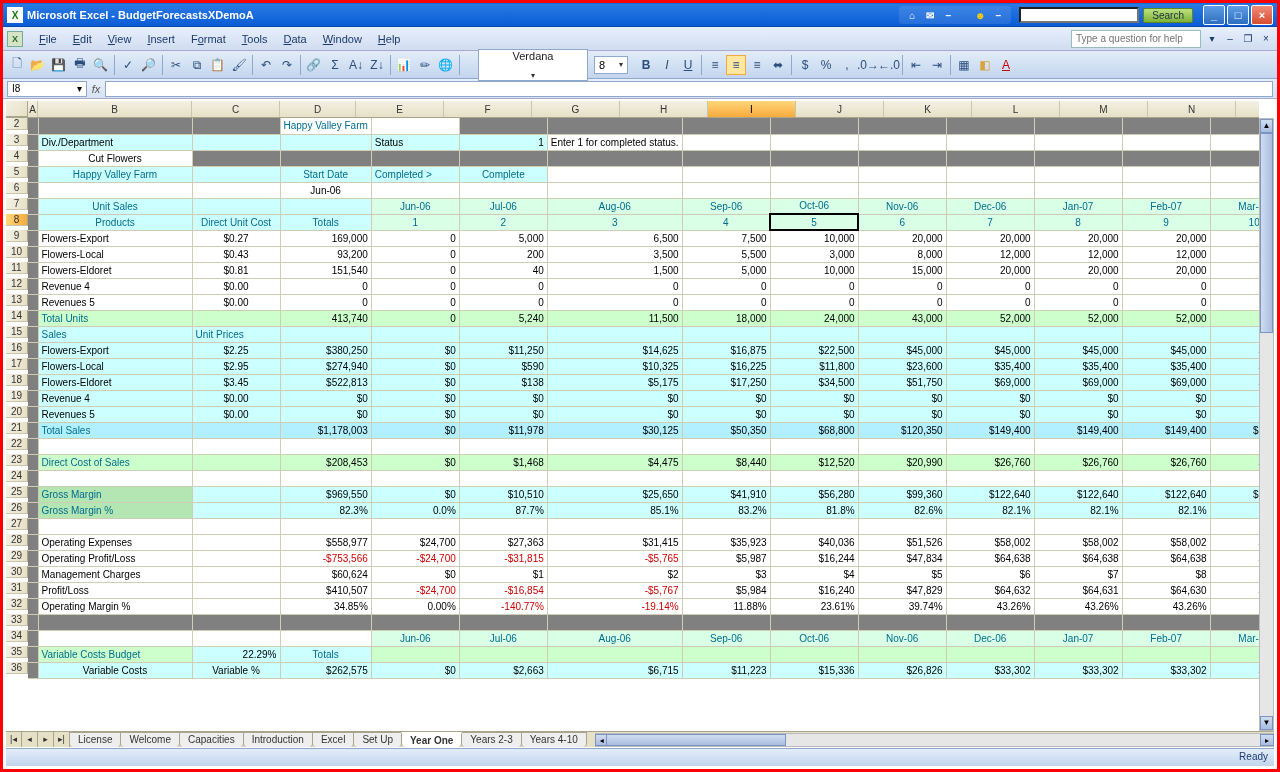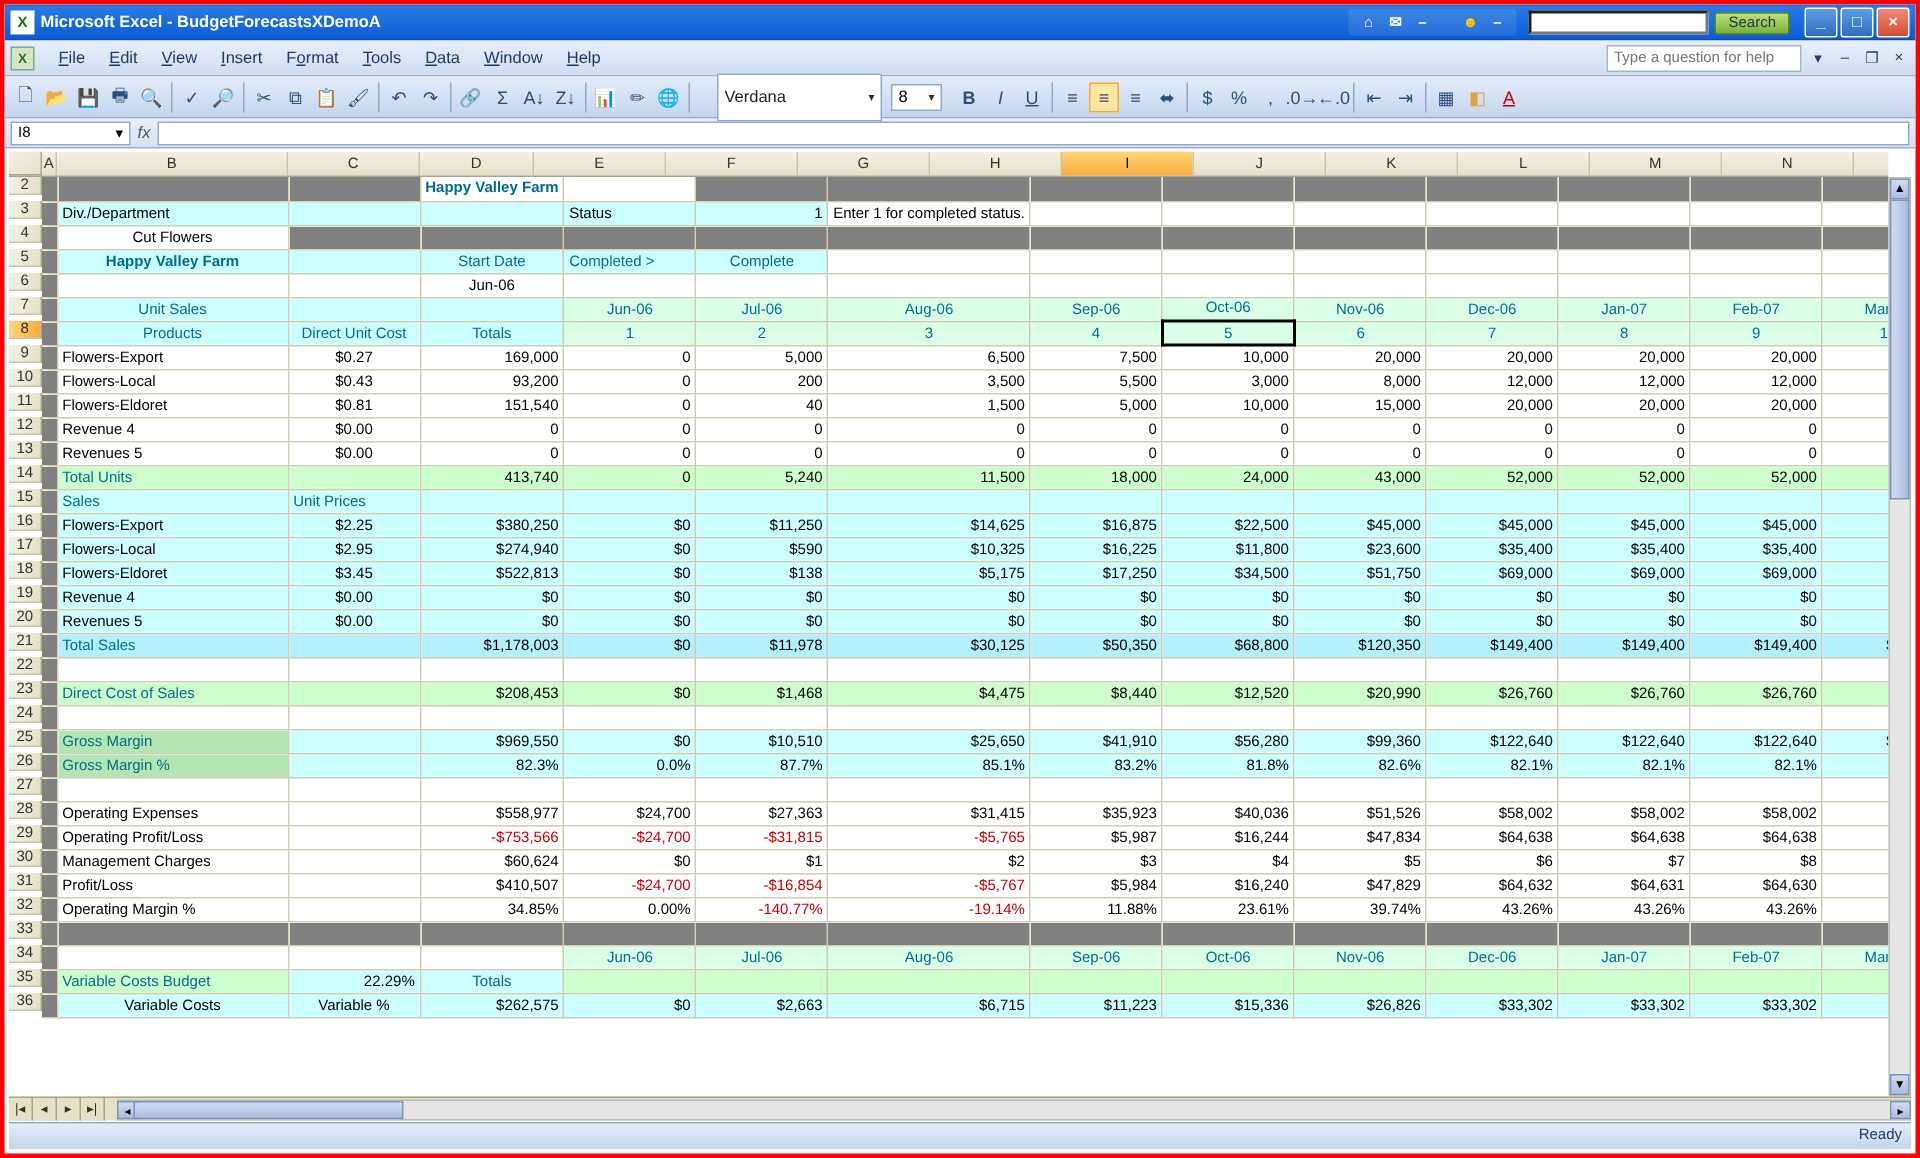--- a/index.html
+++ b/index.html
@@ -24,21 +24,21 @@
 .menubar .excel-icon { width: 16px; height: 16px; background: #d4e4c4; border: 1px solid #7a9; margin-right: 8px; display: inline-flex; align-items: center; justify-content: center; color: #2a6e2a; font-size: 9px; font-weight: bold; }
 .menubar .menu-item { padding: 2px 8px; cursor: default; color: #1b3a6e; }
 .menubar .menu-item u { text-decoration: underline; }
 .menubar .help-box { margin-left: auto; background: #fff; border: 1px solid #9bb; width: 130px; height: 18px; color: #999; padding: 1px 4px; font-size: 10px; }
 .menubar .mb-btn { width: 14px; height: 14px; margin-left: 4px; color: #1b3a6e; font-size: 10px; display: inline-flex; align-items: center; justify-content: center; }
 
 
 .toolbar { background: linear-gradient(#e3edf9,#c3d5ee); height: 28px; display: flex; align-items: center; padding: 0 4px; border-bottom: 1px solid #8fa9cc; gap: 1px; }
 .toolbar .tb-btn { width: 20px; height: 20px; display: inline-flex; align-items: center; justify-content: center; font-size: 12px; color: #2a4e7e; border: 1px solid transparent; }
 .toolbar .tb-sep { width: 1px; height: 20px; background: #8fa9cc; margin: 0 2px; }
-.toolbar .font-name { background: #fff; border: 1px solid #8fa9cc; height: 32px; width: 110px; padding: 0 4px; font-size: 11px; color: #222; display: flex; align-items: center; justify-content: space-between; }
+.toolbar .font-name { background: #fff; border: 1px solid #8fa9cc; height: 32px; width: 110px; padding: 0 4px; font-size: 11px; color: #222; display: flex; align-items: center; justify-content: space-between; flex-direction: column; }
 .toolbar .font-size { background: #fff; border: 1px solid #8fa9cc; height: 18px; width: 34px; padding: 0 4px; font-size: 11px; display: flex; align-items: center; justify-content: space-between; }
 .toolbar .dd-ar { font-size: 8px; color: #333; }
 .toolbar .active { border: 1px solid #f7aa3c; background: #ffe7a2; }
 
 
 .formula-row { background: linear-gradient(#e7effb,#d6e2f2); height: 20px; display: flex; align-items: center; border-bottom: 1px solid #aac; }
 .formula-row .namebox { background: #fff; border: 1px solid #8fa9cc; width: 80px; height: 16px; padding: 0 4px; font-size: 10px; display: flex; align-items: center; justify-content: space-between; margin-left: 4px; }
 .formula-row .fx { width: 18px; text-align: center; font-style: italic; color: #555; }
 .formula-row .formula-input { background: #fff; border: 1px solid #8fa9cc; flex: 1; height: 16px; margin-right: 4px; }
 
@@ -48,21 +48,21 @@
 .col-headers .ch { border-right: 1px solid #c8c5ac; text-align: center; font-size: 10px; color: #333; line-height: 17px; }
 .col-headers .ch.current { background: linear-gradient(#ffd77a,#f7aa3c); color: #000; }
 .row-hdr { width: 22px; min-width: 22px; background: linear-gradient(to right,#f4f1e4,#e6e0c6); border-right: 1px solid #a8a58c; border-bottom: 1px solid #c8c5ac; text-align: center; font-size: 10px; color: #333; }
 .row-hdr.current { background: linear-gradient(to right,#ffd77a,#f7aa3c); }
 
 .sheet { display: table; border-collapse: collapse; width: 100%; }
 .row { display: table-row; }
 .cell { display: table-cell; border-right: 1px solid #d0cdb5; border-bottom: 1px solid #d0cdb5; height: 16px; font-size: 10px; padding: 0 3px; color: #000; overflow: hidden; white-space: nowrap; vertical-align: middle; }
 .cell.num { text-align: right; }
 .cell.ctr { text-align: center; }
-.cell.b { font-weight: bold; }
+.cell.b { font-weight: normal; }
 .cell.teal { color: #006d8f; }
 
 .w-a { width: 10px; min-width: 10px; }
 .w-b { width: 154px; min-width: 154px; }
 .w-c { width: 88px; min-width: 88px; }
 .w-d { width: 76px; min-width: 76px; }
 .w-e, .w-f, .w-g, .w-h, .w-i, .w-j, .w-k, .w-l, .w-m, .w-n { width: 88px; min-width: 88px; }
 
 .bg-gray { background: #808080; }
 .bg-ltcyan { background: #ccffff; }
@@ -836,20 +836,31 @@
   <div class="arr">▲</div>
   <div class="thumb"></div>
   <div class="arr" style="position:absolute;bottom:0;left:0;right:0">▼</div>
 </div>
 
 <div class="tabstrip">
   <div class="nav-btn">|◂</div>
   <div class="nav-btn">◂</div>
   <div class="nav-btn">▸</div>
   <div class="nav-btn">▸|</div>
+  <div id="tabs-container" style="display:flex">
+      <div class="tab inactive">License</div>
+      <div class="tab inactive">Welcome</div>
+      <div class="tab inactive">Capacities</div>
+      <div class="tab inactive">Introduction</div>
+      <div class="tab inactive">Excel</div>
+      <div class="tab inactive">Set Up</div>
+      <div class="tab active">Year One</div>
+      <div class="tab inactive">Years 2-3</div>
+      <div class="tab inactive">Years 4-10</div>
+    </div>
   <div class="hsb">
     <div class="arr l">◂</div>
     <div class="thumb"></div>
     <div class="arr r">▸</div>
   </div>
 </div>
 
 <div class="statusbar">
   <span>Ready</span>
 </div>

